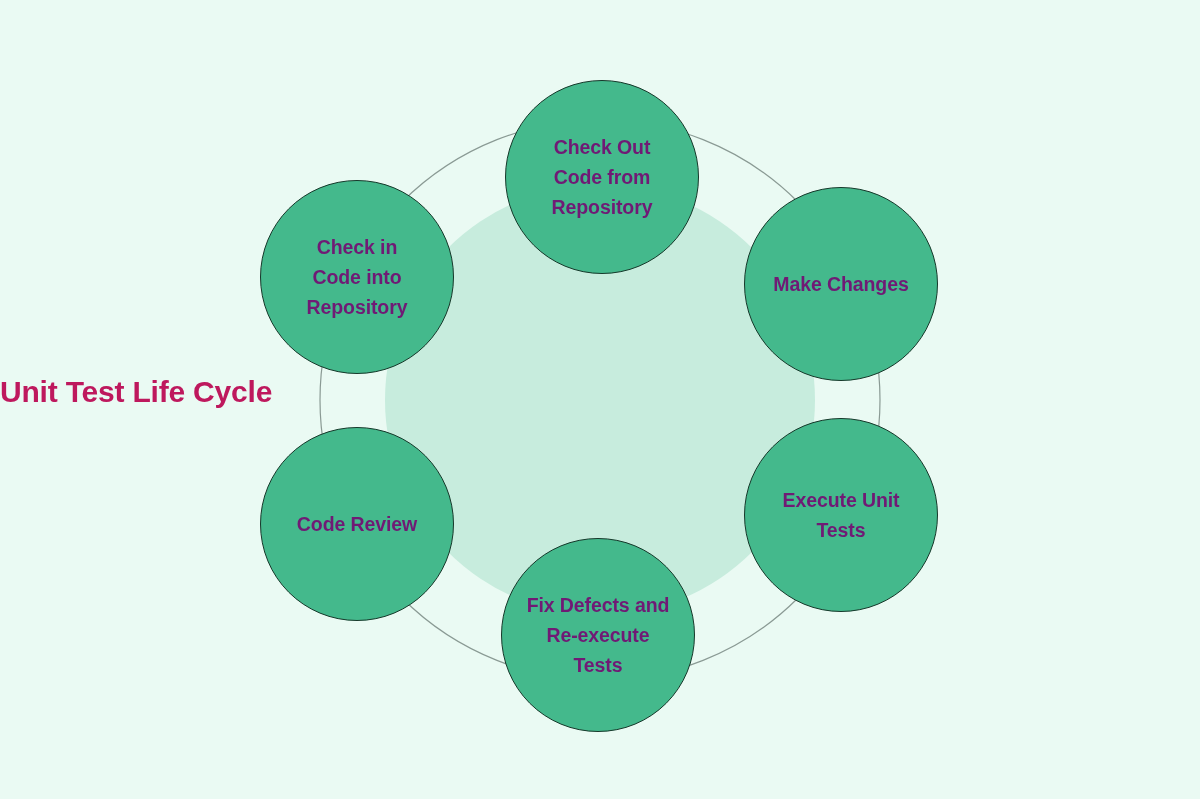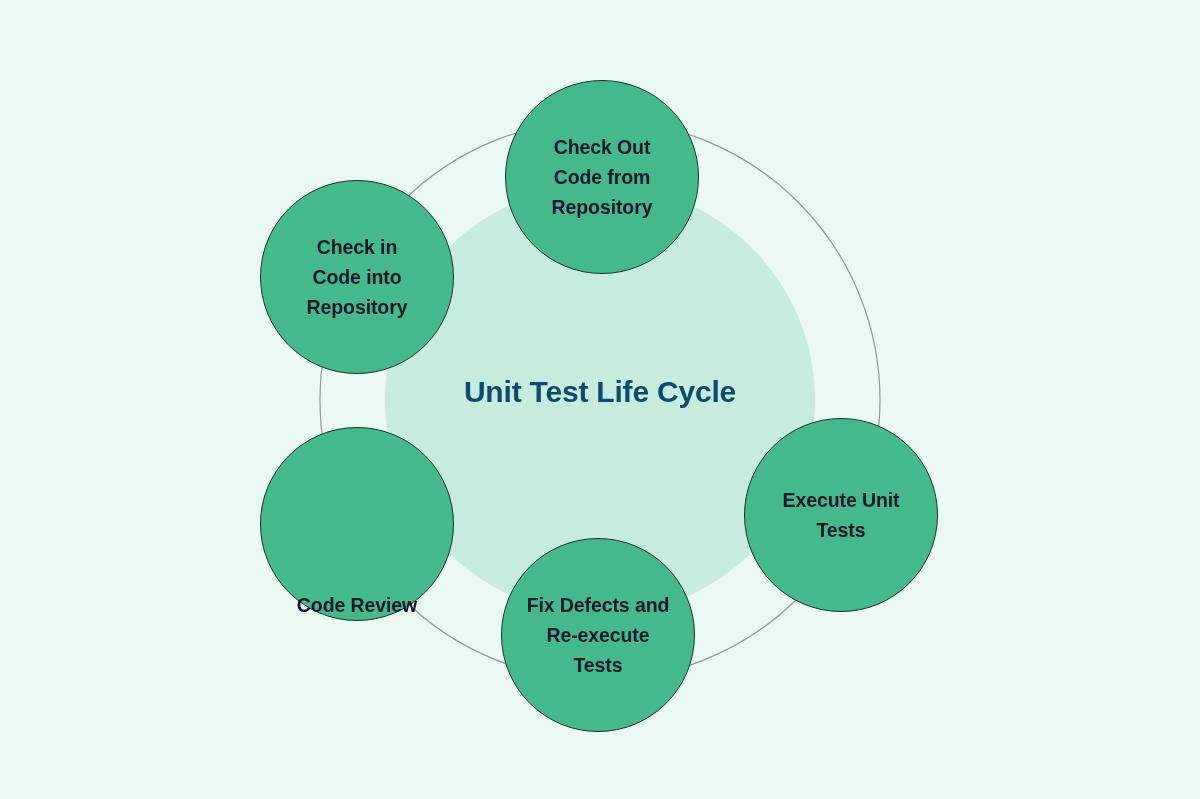--- a/index.html
+++ b/index.html
@@ -30,35 +30,34 @@
     border-radius: 50%;
     background: #44b98c;
     border: 1.4px solid #16382a;
     box-sizing: border-box;
     display: flex;
     align-items: center;
     justify-content: center;
     text-align: center;
   }
   .node-label {
-    color: #0f172a;
+    color: #701a75;
     font-weight: bold;
     font-size: 19.5px;
     line-height: 30px;
     letter-spacing: -0.1px;
     padding: 0 8px;
     white-space: pre-line;
   }
   .center-title {
     position: absolute;
     left: 0;
     top: 372px;
     width: 1200px;
-    text-align: center;
-    color: #0c4a6e;
+    color: #be185d;
     font-weight: bold;
     font-size: 30px;
     line-height: 40px;
     letter-spacing: -0.2px;
   }
 </style>
 </head>
 <body>
 
 <div id="stage">
@@ -69,33 +68,36 @@
   </svg>
 
   <div class="center-title">Unit Test Life Cycle</div>
 
   <div class="node" style="left:505px; top:80px; width:194px; height:194px;">
     <span class="node-label">Check Out
 Code from
 Repository</span>
   </div>
 
+  <div class="node" style="left:744px; top:187px; width:194px; height:194px;">
+    <span class="node-label">Make Changes</span>
+  </div>
 
   <div class="node" style="left:744px; top:418px; width:194px; height:194px;">
     <span class="node-label">Execute Unit
 Tests</span>
   </div>
 
   <div class="node" style="left:501px; top:538px; width:194px; height:194px;">
     <span class="node-label">Fix Defects and
 Re-execute
 Tests</span>
   </div>
 
-  <div class="node" style="left:260px; top:427px; width:194px; height:194px;align-items:flex-end;">
+  <div class="node" style="left:260px; top:427px; width:194px; height:194px;">
     <span class="node-label">Code Review</span>
   </div>
 
   <div class="node" style="left:260px; top:180px; width:194px; height:194px;">
     <span class="node-label">Check in
 Code into
 Repository</span>
   </div>
 
 </div>

